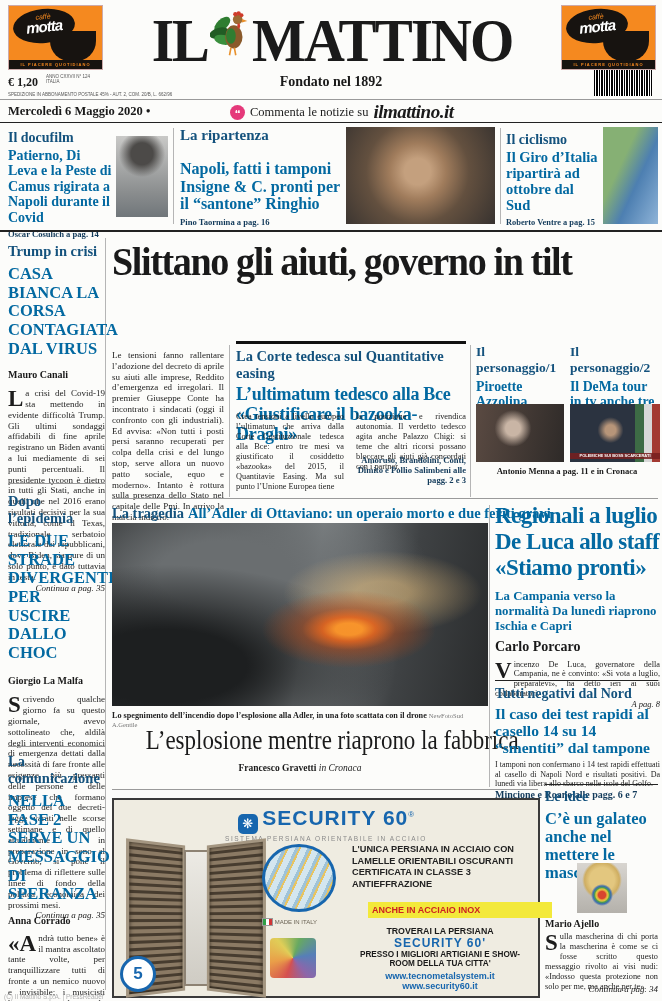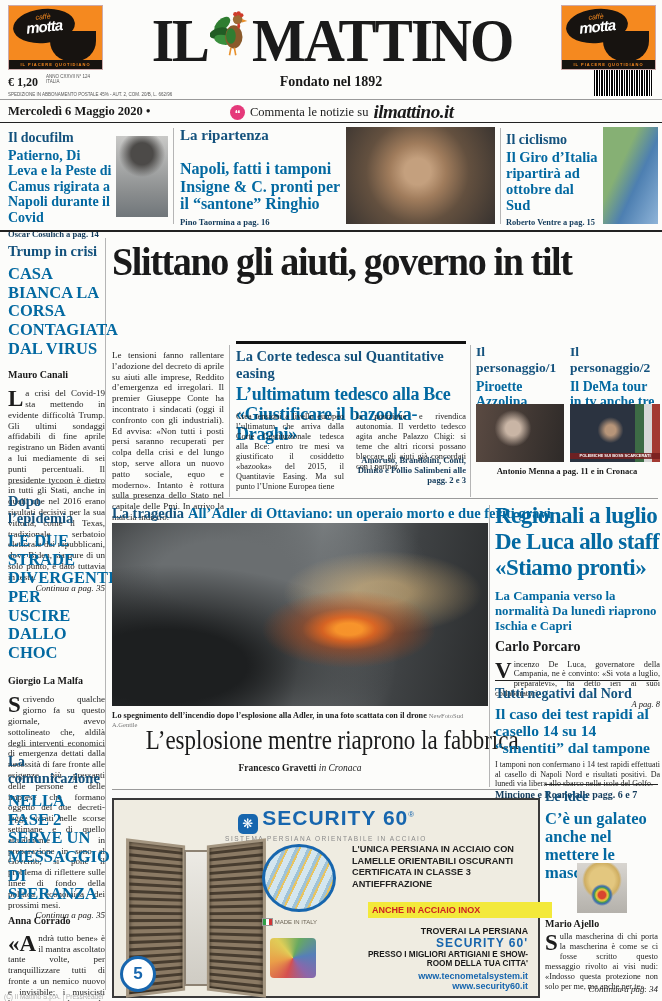--- a/index.html
+++ b/index.html
@@ -282,21 +282,21 @@
       <div class="abs shutter" style="right:0;top:0;width:56px;height:146px;transform:perspective(200px) rotateY(-18deg);"></div>
     </div>
 
     <div class="abs" style="left:148px;top:44px;width:68px;height:62px;border:3px solid #1766ae;border-radius:50%;
          background:repeating-linear-gradient(115deg,#d4e6ef 0 6px,#9fc3d8 6px 9px,#e7c463 9px 11px);"></div>
 
     <div class="abs" style="left:238px;top:44px;width:176px;font:bold 9.2px 'Liberation Sans',sans-serif;color:#222;line-height:1.25;">L'UNICA PERSIANA IN ACCIAIO CON LAMELLE ORIENTABILI  OSCURANTI CERTIFICATA IN CLASSE 3 ANTIEFFRAZIONE</div>
     <div class="abs" style="left:254px;top:102px;width:176px;background:#f3e93a;color:#c22;font:bold 9px 'Liberation Sans',sans-serif;
          padding:3px 4px;">ANCHE IN ACCIAIO INOX</div>
 
-    <div class="abs" style="left:238px;top:126px;width:176px;text-align:right;">
+    <div class="abs" style="left:238px;top:126px;width:176px;text-align:center;">
       <div style="font:bold 8.8px 'Liberation Sans',sans-serif;">TROVERAI LA PERSIANA</div>
       <div style="font:bold 12px 'Liberation Sans',sans-serif;color:#1766ae;letter-spacing:1px;">SECURITY 60'</div>
       <div style="font:bold 8.2px 'Liberation Sans',sans-serif;">PRESSO I MIGLIORI ARTIGIANI E SHOW-ROOM DELLA TUA CITTA'</div>
       <div style="font:bold 9px 'Liberation Sans',sans-serif;color:#1766ae;margin-top:3px;">www.tecnometalsystem.it</div>
       <div style="font:bold 9px 'Liberation Sans',sans-serif;color:#1766ae;">www.security60.it</div>
     </div>
 
     <div class="abs" style="left:148px;top:118px;font:6px 'Liberation Sans',sans-serif;color:#6a6254;">
       <span class="flag"></span>
       <span>MADE IN ITALY</span>

